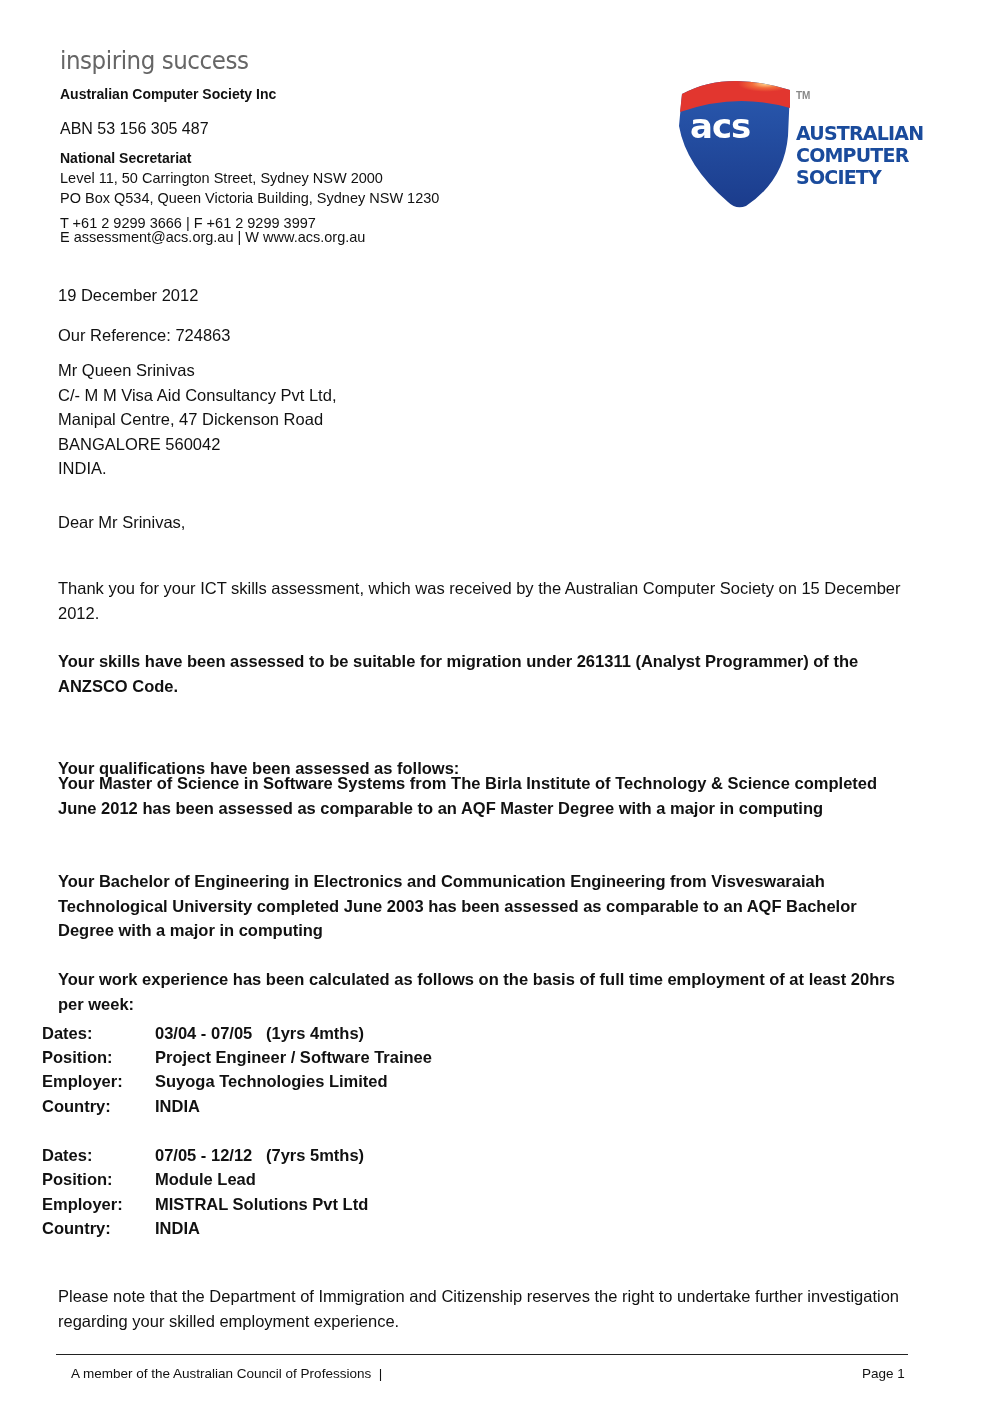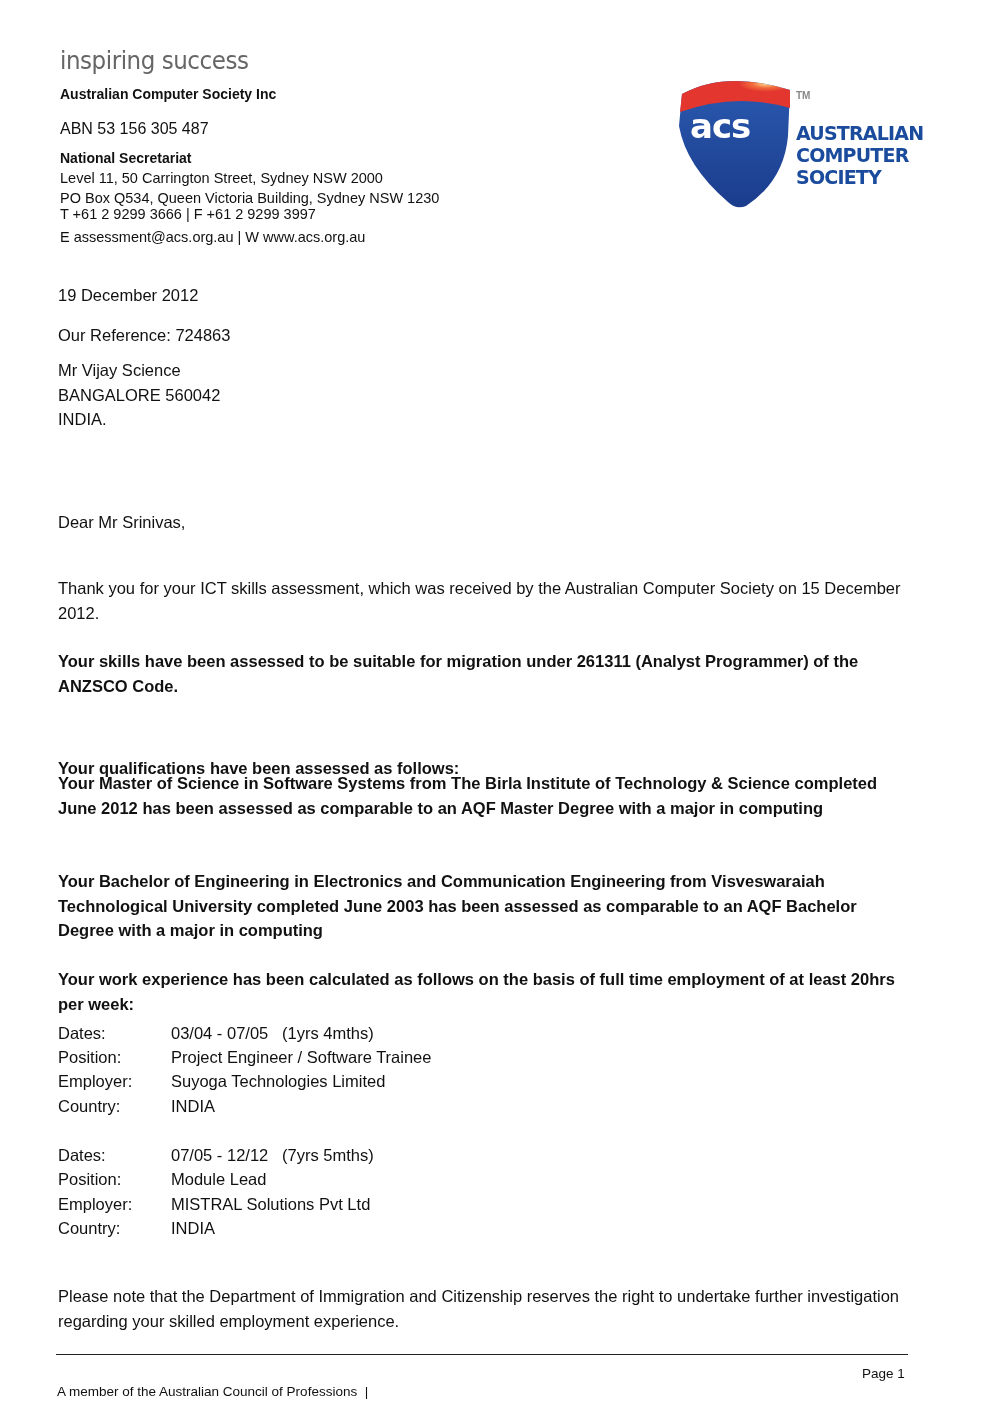--- a/index.html
+++ b/index.html
@@ -9,36 +9,36 @@
   .tagline { left: 60px; top: 46px; font-size: 25px; color: #666; letter-spacing: -0.5px; font-family: "DejaVu Sans", sans-serif; font-weight: normal; transform: scaleX(0.92); transform-origin: left; }
   .org-name { left: 60px; top: 86px; font-size: 14px; font-weight: bold; }
   .abn { left: 60px; top: 120px; font-size: 16px; }
   .sec-title { left: 60px; top: 150px; font-size: 14px; font-weight: bold; }
   .addr { left: 60px; font-size: 14.5px; }
   .logo { left: 676px; top: 76px; width: 250px; height: 135px; }
   .logo-text { position: absolute; left: 120px; top: 46px; font-family: "DejaVu Sans", sans-serif; font-weight: bold; color: #1a4b9c; font-size: 19px; line-height: 22px; letter-spacing: -0.8px; }
   .tm { position: absolute; left: 120px; top: 14px; font-size: 10px; color: #888; font-weight: bold; text-align: right; }
   .body-text { left: 58px; font-size: 16.5px; line-height: 24.5px; width: 860px; margin-top: 16px; }
   .bold { font-weight: bold; }
-  .exp-row { position: absolute; left: 58px; font-size: 16.5px; font-weight: normal; }
+  .exp-row { position: absolute; left: 42px; font-size: 16.5px; font-weight: bold; }
   .exp-label { display: inline-block; width: 113px; }
   .footer-line { left: 56px; top: 1354px; width: 852px; height: 1px; background: #222; }
-  .footer-left { left: 57px; top: 1366px; font-size: 13.5px; margin-top: 18px; }
+  .footer-left { left: 71px; top: 1366px; font-size: 13.5px; }
   .footer-right { left: 862px; top: 1366px; font-size: 13.5px; }
 </style>
 </head>
 <body>
 
 <div class="abs tagline">inspiring success</div>
 <div class="abs org-name">Australian Computer Society Inc</div>
 <div class="abs abn">ABN 53 156 305 487</div>
 <div class="abs sec-title">National Secretariat</div>
 <div class="abs addr" style="top:170px">Level 11, 50 Carrington Street, Sydney NSW 2000</div>
 <div class="abs addr" style="top:190px">PO Box Q534, Queen Victoria Building, Sydney NSW 1230</div>
-<div class="abs addr" style="top:206px">T +61 2 9299 3666 | F +61 2 9299 3997</div>
+<div class="abs addr" style="top:215px">T +61 2 9299 3666 | F +61 2 9299 3997</div>
 <div class="abs addr" style="top:229px">E assessment@acs.org.au | W www.acs.org.au</div>
 
 <div class="abs logo">
   <svg width="120" height="135" viewBox="0 0 120 135">
     <defs>
       <linearGradient id="shieldBlue" x1="0" y1="0" x2="0" y2="1">
         <stop offset="0" stop-color="#2a5ab0"></stop>
         <stop offset="1" stop-color="#1b3c8c"></stop>
       </linearGradient>
       <radialGradient id="sun" cx="0.78" cy="0.1" r="0.25">
@@ -56,21 +56,23 @@
     <div>AUSTRALIAN</div>
     <div>COMPUTER</div>
     <div>SOCIETY</div>
   </div>
 </div>
 
 <div class="abs body-text" style="top:267px">19 December 2012</div>
 <div class="abs body-text" style="top:307px">Our Reference: 724863</div>
 
 <div class="abs body-text" style="top:342px">
-  <div>Mr Vijay Science</div>
+  <div>Mr Queen Srinivas</div>
+  <div>C/- M M Visa Aid Consultancy Pvt Ltd,</div>
+  <div>Manipal Centre, 47 Dickenson Road</div>
   <div>BANGALORE 560042</div>
   <div>INDIA.</div>
 </div>
 
 <div class="abs body-text" style="top:494px">Dear Mr Srinivas,</div>
 
 <div class="abs body-text" style="top:560px; width:850px">Thank you for your ICT skills assessment, which was received by the Australian Computer Society on 15 December 2012.</div>
 
 <div class="abs body-text bold" style="top:633px; width:860px">Your skills have been assessed to be suitable for migration under 261311 (Analyst Programmer) of the ANZSCO Code.</div>
 

